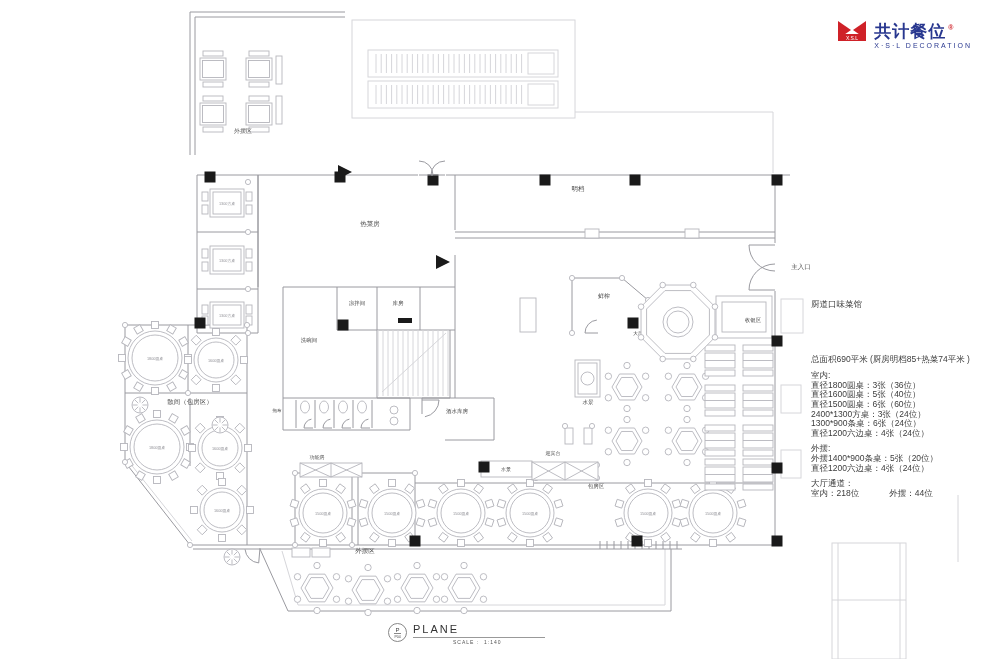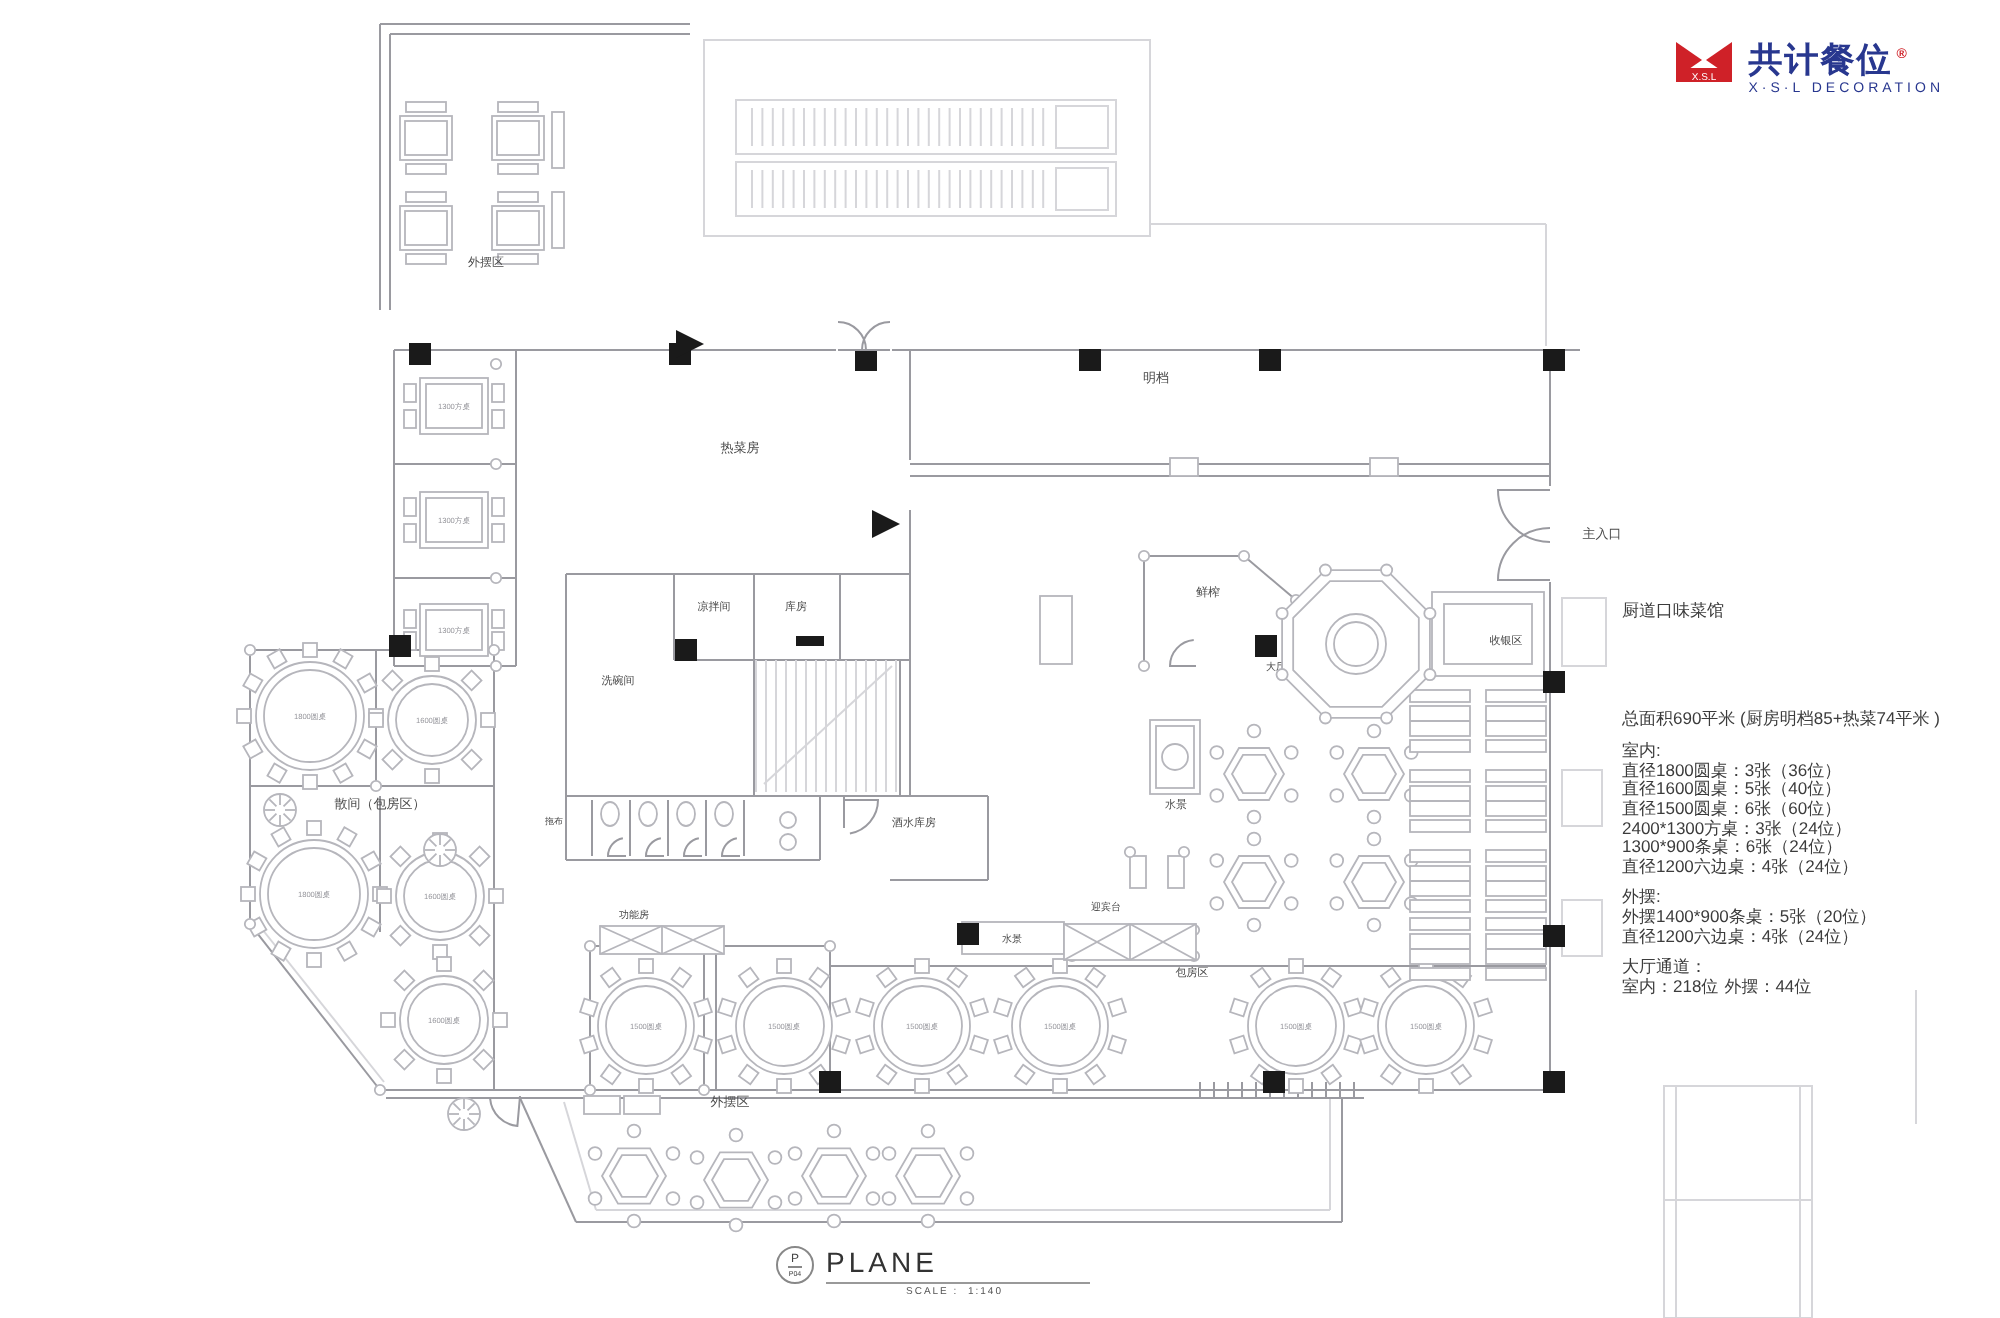--- a/index.html
+++ b/index.html
@@ -16,30 +16,30 @@
   .tiny{fill:#94949a;}
   
   .logo{position:absolute;top:18px;right:28px;display:flex;align-items:flex-start;gap:7px;}
   .logo-txt{display:flex;flex-direction:column;}
   .logo-cn{color:#28378f;font-weight:bold;font-size:17px;letter-spacing:1px;line-height:19px;white-space:nowrap;}
   .logo-reg{color:#cf2128;font-size:7px;vertical-align:super;margin-left:2px;}
   .logo-en{color:#28378f;font-size:7px;letter-spacing:2px;margin-top:1px;white-space:nowrap;}
   
   .ann{position:absolute;left:811px;top:301px;width:188px;color:#3c3c3c;font-size:8.5px;line-height:9.6px;}
   .ann .l{white-space:nowrap;}
-  .ann .t{margin-bottom:10px;}
+  .ann .t{margin-bottom:10px;font-family:Liberation Mono, monospace;}
   .ann .a{margin-bottom:7px;margin-top:44px;}
   .ann .h{margin-top:6px;}
-  .ann .sp{margin-left:3px;}
+  .ann .sp{margin-left:30px;}
   
   .tb{position:absolute;left:388px;top:623px;display:flex;align-items:flex-start;gap:6px;color:#444;}
   .tb-circle{width:17px;height:17px;border:1px solid #888;border-radius:50%;display:flex;flex-direction:column;
              align-items:center;justify-content:center;font-size:6px;line-height:6px;}
   .tb-sub{font-size:3.5px;line-height:4px;border-top:0.5px solid #888;padding-top:1px;}
-  .tb-name{font-size:14px;letter-spacing:2px;color:#333;}
+  .tb-name{font-size:11px;letter-spacing:2px;color:#333;}
   .tb-line{width:132px;height:1px;background:#999;margin-top:2px;}
   .tb-scale{font-size:5px;color:#555;letter-spacing:1px;margin-top:1px;margin-left:40px;white-space:nowrap;}
 </style>
 </head>
 <body>
 
 <div class="canvas">
 
   <svg id="plan" width="1000" height="659" viewBox="0 0 1000 659">
       <g>

